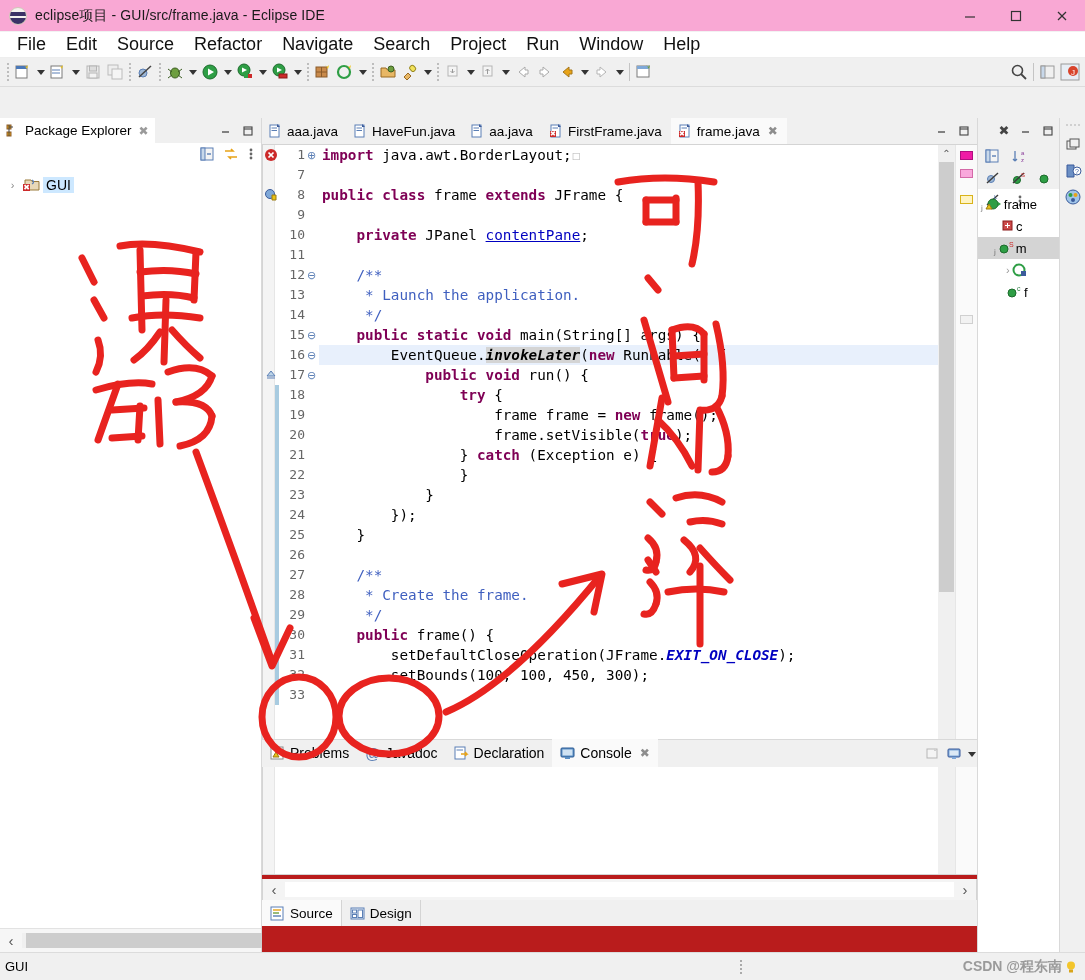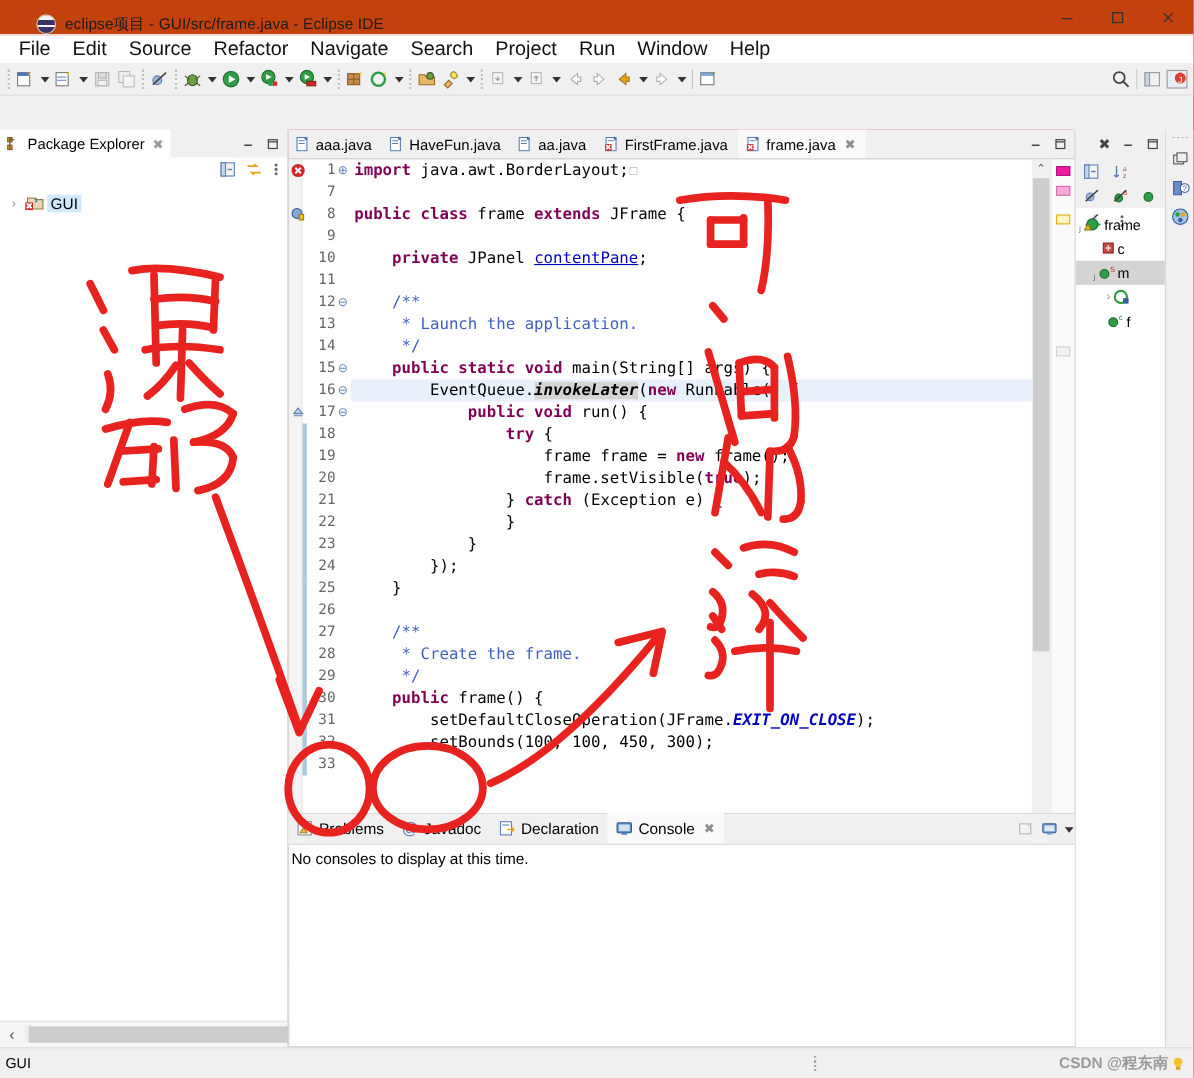--- a/index.html
+++ b/index.html
@@ -6,22 +6,22 @@
   html, body { margin:0; padding:0; }
   body {
     width:1085px; height:980px; overflow:hidden;
     font-family:"Liberation Sans", sans-serif;
     font-size:13px; color:#000;
     background:#f0f0f0;
     position:relative;
   }
   
   .titlebar {
-    height:32px; background:#c2410c; display:flex; align-items:flex-end;
-    border-bottom:1px solid #f2f2f2; position:relative;padding-left:24px;
+    height:32px; background:#f9a8d4; display:flex; align-items:center;
+    border-bottom:1px solid #f2f2f2; position:relative;
   }
   .tb-logo { width:18px; height:18px; margin:0 8px 0 9px; border-radius:50%;
     background:linear-gradient(#f4f2ee 0 28%, #3b3266 28% 52%, #f4f2ee 52% 64%, #3b3266 64% 100%);
     border:1px solid #cfc9b8; flex:none; }
   .tb-title { font-size:14px; color:#1a1a1a; letter-spacing:.1px; }
   .tb-ctrls { position:absolute; right:0; top:0; height:32px; display:flex; }
   .tb-btn { width:46px; height:32px; display:flex; align-items:center; justify-content:center;
     color:#2b2b2b; font-size:13px; }
   .tb-btn svg { display:block; }
   
@@ -707,23 +707,20 @@
             </svg>
         </div>
         <div class="ec">
           <svg width="12" height="12" viewBox="0 0 12 12">
               <rect x="2" y="2" width="8" height="8" fill="none" stroke="#444" stroke-width="1.1"></rect>
               <line x1="2" y1="4" x2="10" y2="4" stroke="#444" stroke-width="1.1"></line>
             </svg>
         </div>
       </div>
     </div>
-    <div class="cbody">
-      <span>No consoles to display at this time.</span>
-    </div>
   </div>
 
   <div class="outline">
     <div class="out-tabrow">
       <div class="vc">✖</div>
       <div class="vc">
         <svg width="12" height="12" viewBox="0 0 12 12">
             <line x1="2" y1="7" x2="9" y2="7" stroke="#444" stroke-width="1.3"></line>
           </svg>
       </div>

